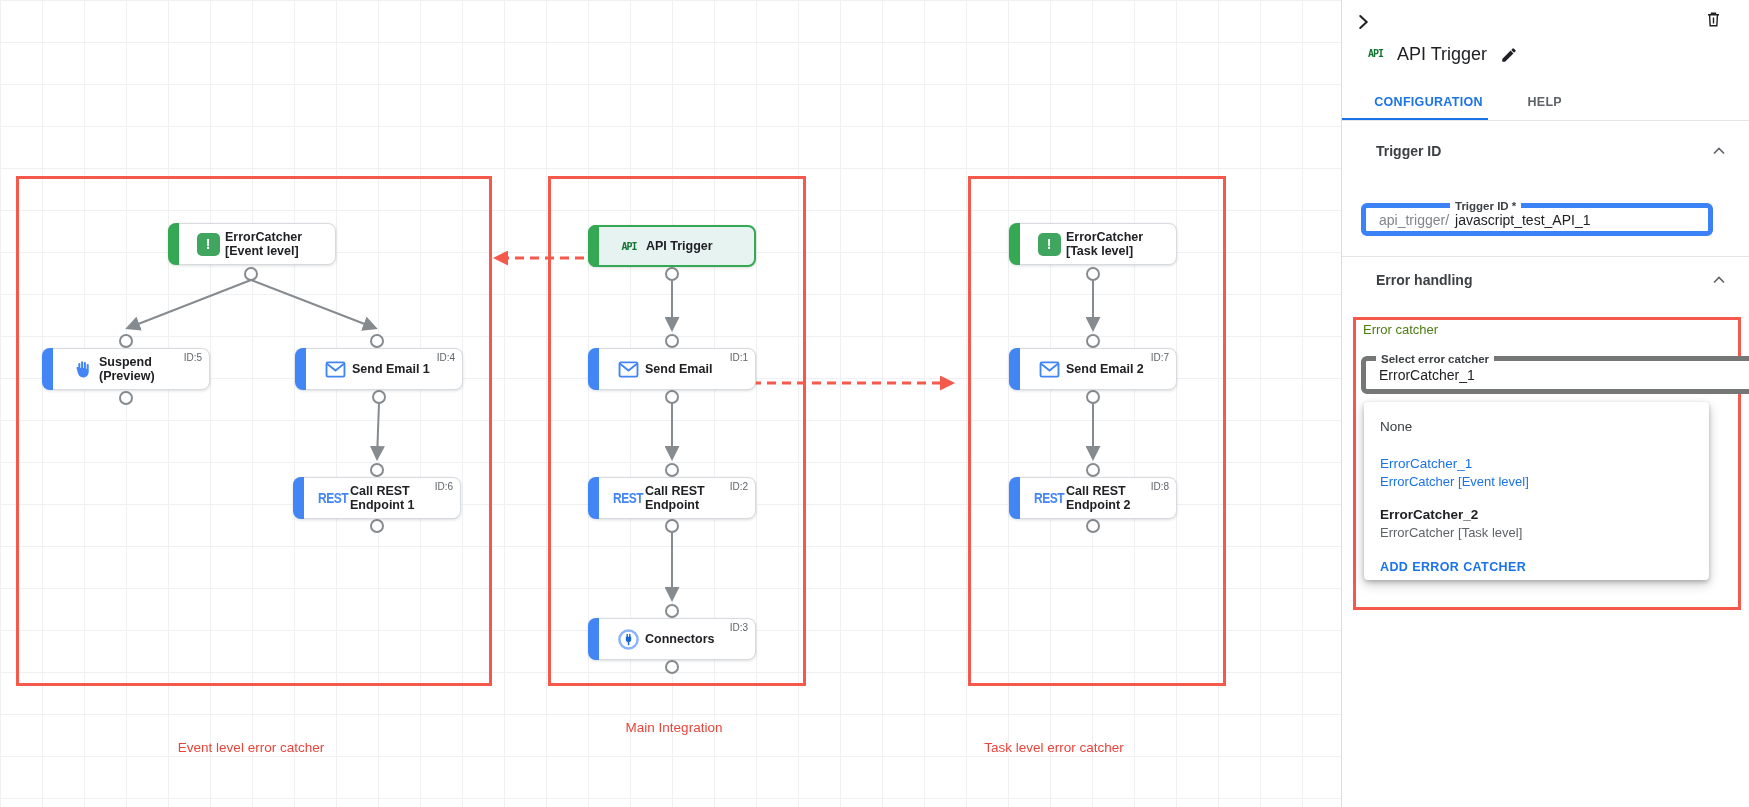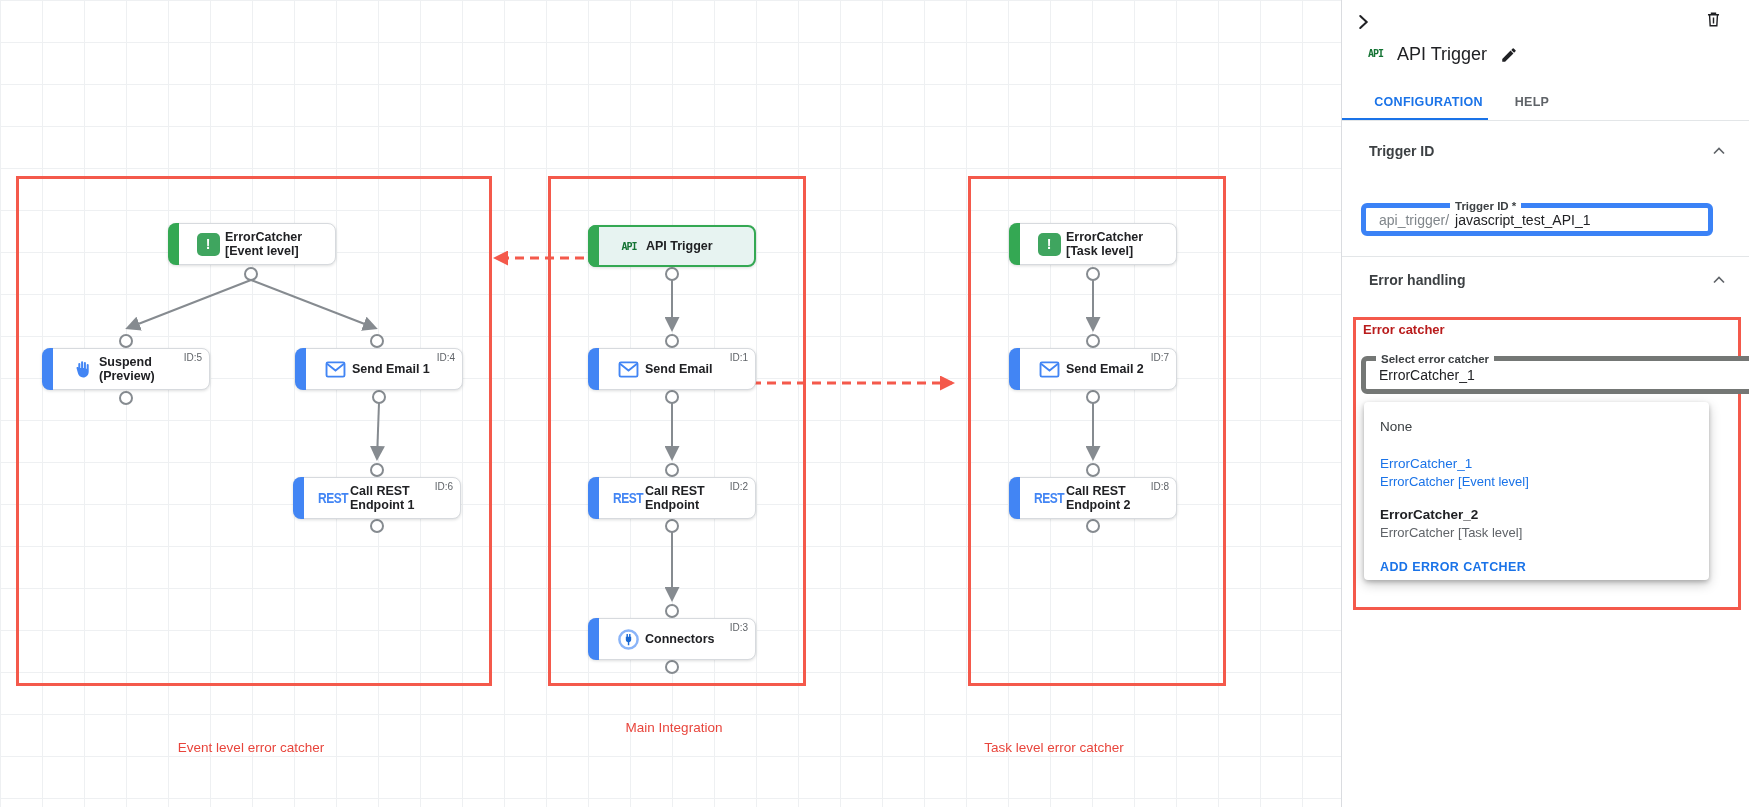--- a/index.html
+++ b/index.html
@@ -38,23 +38,23 @@
 
   
   .panel{position:absolute;left:1341px;top:0;width:408px;height:807px;background:#fff;
     border-left:1px solid #dadce0;box-sizing:border-box;}
   .pab{position:absolute;}
   .iconbtn{cursor:pointer;background:none;border:none;padding:0;}
   .ptitle{font-size:18px;color:#202124;white-space:nowrap;}
   .tabs-border{position:absolute;left:0;top:120px;width:100%;height:1px;background:#e3e6e8;}
   .tab{font-size:12.5px;font-weight:700;letter-spacing:.3px;text-align:center;cursor:pointer;}
   .tab.active{color:#1a73e8;}
-  .tab.idle{color:#5f6368;}
+  .tab.idle{color:#5f6368;text-align:right;}
   .tab-underline{position:absolute;left:0;top:118px;width:146px;height:3px;background:#1a73e8;}
-  .sec-head{font-size:14px;font-weight:700;color:#3c4043;}
+  .sec-head{font-size:14px;font-weight:700;color:#3c4043;margin-left:7px;}
   .divider{position:absolute;left:0;width:100%;height:1px;background:#e3e6e8;}
 
   .field{position:absolute;box-sizing:border-box;border:5px solid #3b82f6;border-radius:6px;background:#fff;}
   .field .flabel{position:absolute;top:-8px;background:#fff;padding:0 5px;
     font-size:11.5px;font-weight:700;color:#3c4043;white-space:nowrap;}
   .field .fval{position:absolute;top:0;bottom:0;display:flex;align-items:center;gap:6px;left:13px;font-size:14px;}
   .prefix{color:#80868b;}
   .caret{position:absolute;right:14px;top:50%;margin-top:-2px;width:0;height:0;
     border-left:5px solid transparent;border-right:5px solid transparent;border-top:6px solid #5f6368;}
 
@@ -304,21 +304,21 @@
 
   <span class="pab sec-head" style="left:27px;top:272px">Error handling</span>
   <button class="iconbtn pab" style="right:20px;top:270px">
     <svg viewBox="0 0 24 24" width="20" height="20">
         <path d="M6 15 L12 9 L18 15" fill="none" stroke="#5f6368" stroke-width="2"></path>
       </svg>
   </button>
 
   <div class="hl-rect" style="left:11px;top:317px;width:388px;height:293px"></div>
 
-  <span class="pab" style="left:21px;top:322px;font-size:13px;font-weight:700;color:#b91c1c">Error catcher</span>
+  <span class="pab" style="left:21px;top:322px;font-size:13px;font-weight:400;color:#4d7c0f">Error catcher</span>
 
   <div class="field" style="left:19px;top:356px;width:420px;height:38px;border-color:#747775">
     <span class="flabel" style="left:10px">Select error catcher</span>
     <span class="fval">
         <span>ErrorCatcher_1</span>
       </span>
     <span class="caret"></span>
   </div>
 
   <div class="dropdown" style="left:22px;top:402px;width:345px;height:178px">

